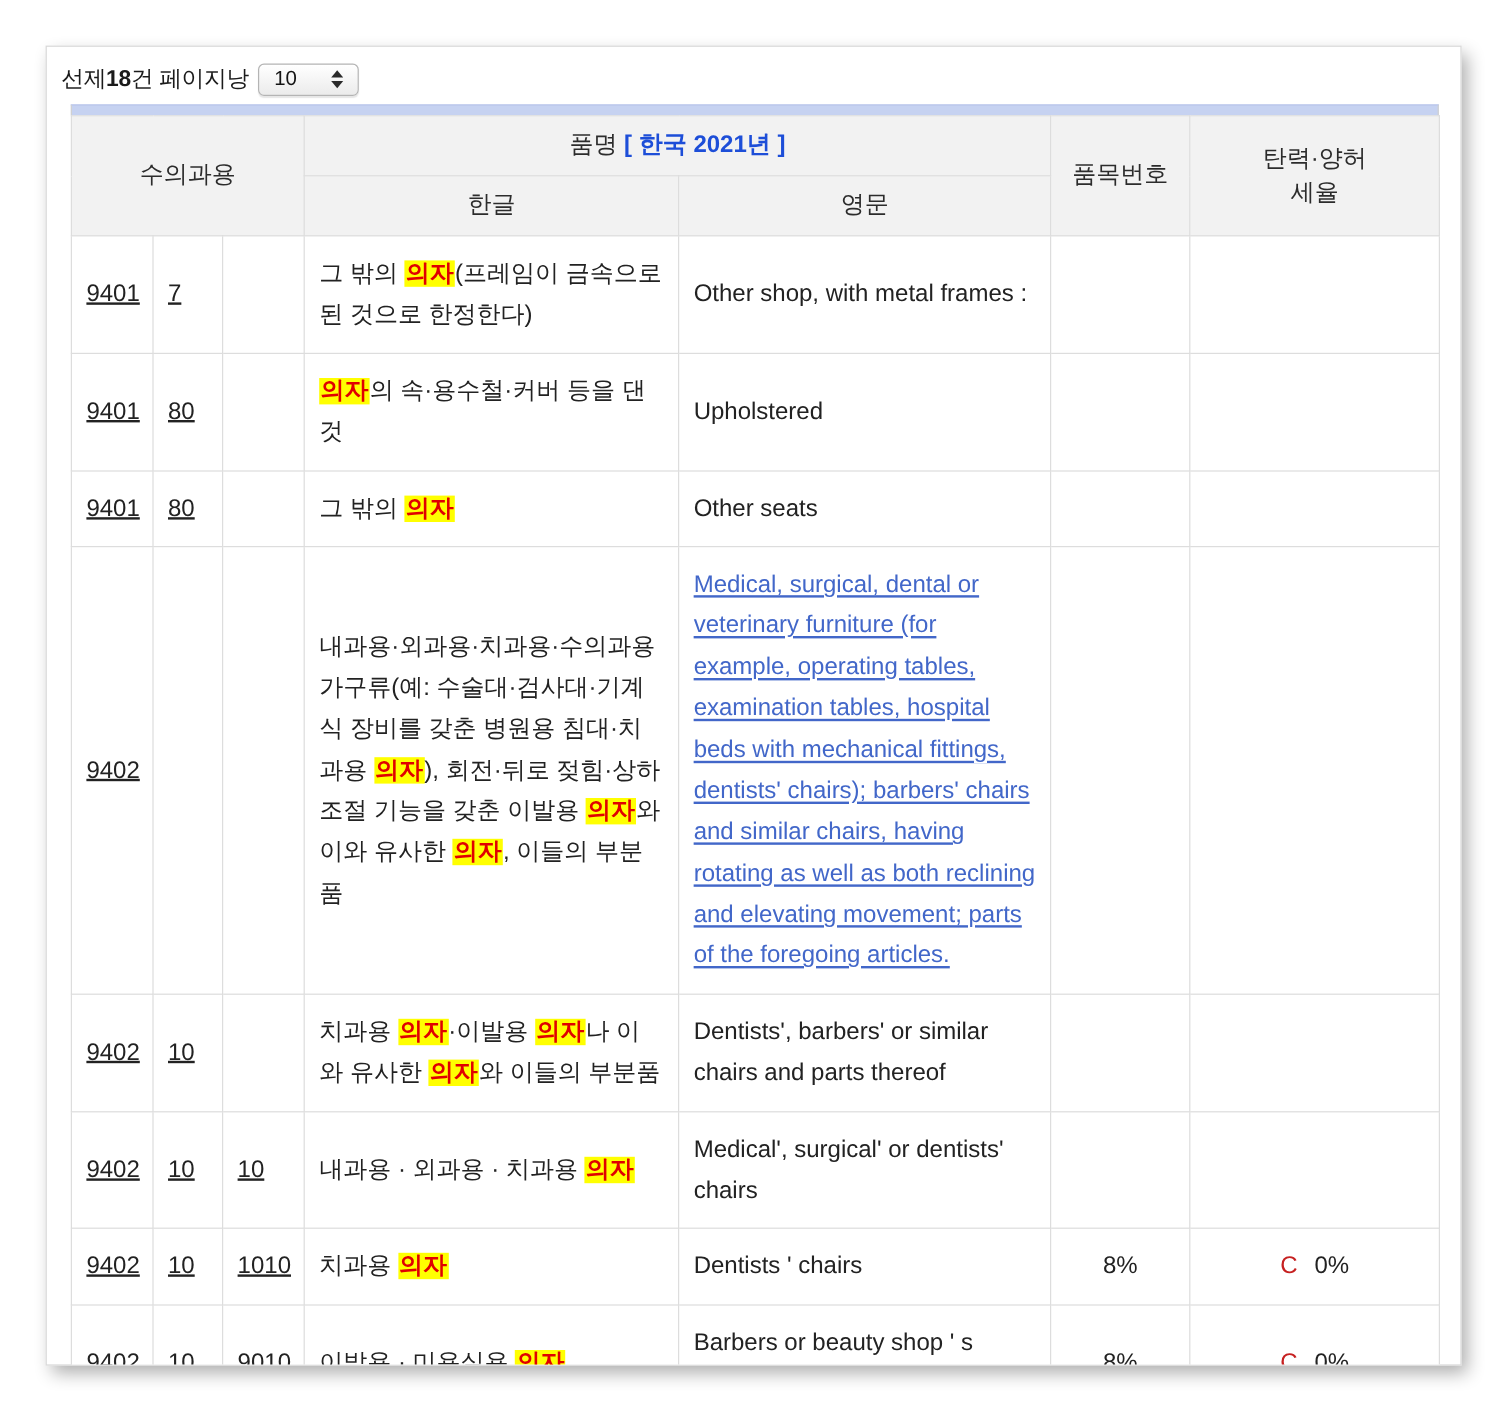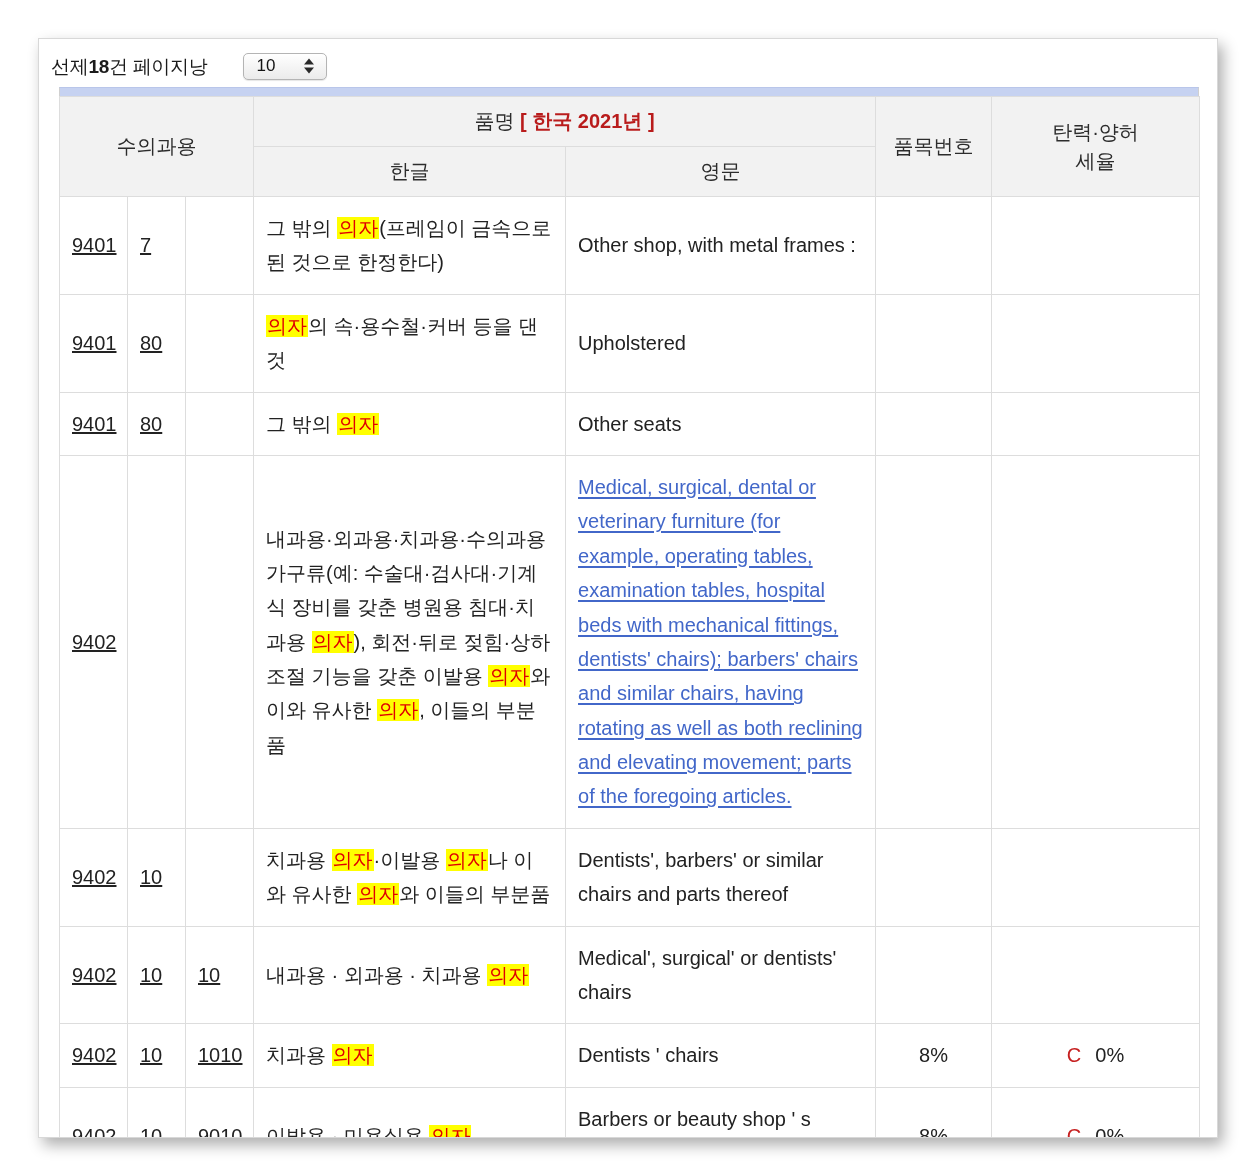--- a/index.html
+++ b/index.html
@@ -20,21 +20,20 @@
   }
   
   .toolbar {
     position: absolute;
     left: 0; top: 10px;
     height: 34px;
     width: 100%;
     display: flex;
     align-items: center;
     overflow: hidden;
-    gap: 28px;
   }
   .toolbar-label {
     font-size: 19px;
     color: #1b1b1b;
     white-space: nowrap;
     margin-left: 12px;
     letter-spacing: -0.3px;
     line-height: 1;
   }
   .toolbar-label b { font-weight: 700; }
@@ -95,41 +94,41 @@
     background: #f2f2f2;
     color: #2c2c2c;
     font-weight: 400;
     font-size: 20px;
     text-align: center;
     padding: 10px 4px;
     line-height: 1.45;
   }
   .hdr-item { height: 100px; }
   .hdr-name-top { height: 48px; }
-  .hdr-blue { color: #b91c1c; font-weight: 600; text-align: right; }
+  .hdr-blue { color: #1d4ed8; font-weight: 600; text-align: right; }
   .hdr-two-line { line-height: 1.5; }
 
   table.hs tbody td {
     font-size: 20px;
     color: #222222;
     padding: 14px 12px;
     line-height: 1.72;
     background: #ffffff;
   }
   tr.alt td { background: #f8f8f8; }
   tr.sel td { background: #fdfde9; }
   td.num { text-align: left; padding-left: 14px; white-space: nowrap; text-decoration: underline; }
   td.rate { text-align: center; white-space: nowrap; }
   td.kor { text-align: left; }
   td.eng { text-align: left; }
 
   .hl {
     background: #ffff00;
     color: #e00000;
-    font-weight: 400;
+    font-weight: 700;
     padding: 0 1px;
   }
   .lnk {
     color: #4267c9;
     text-decoration: underline;
     text-underline-offset: 3px;
     cursor: pointer;
   }
   .code-c { color: #c62020; margin-right: 14px; }
 

